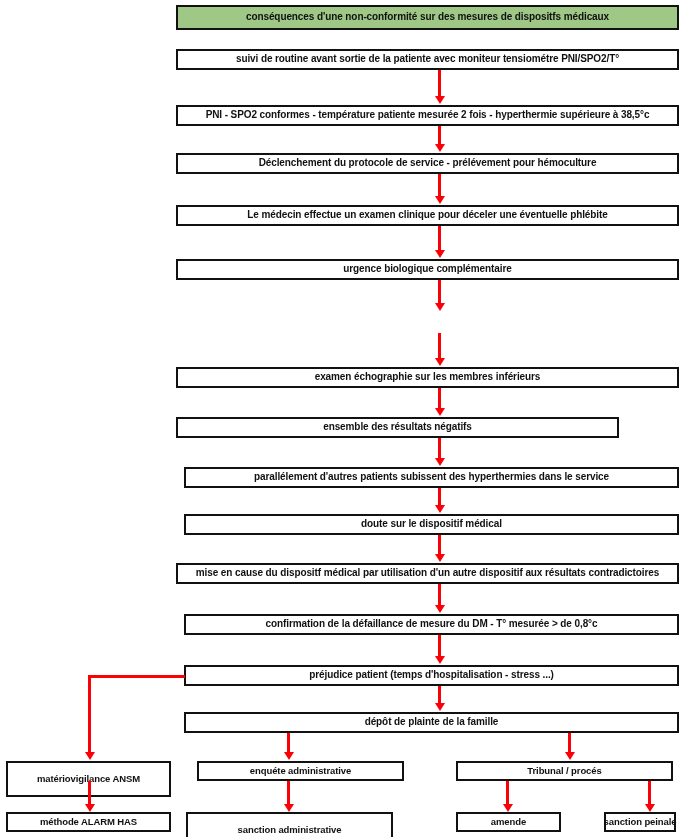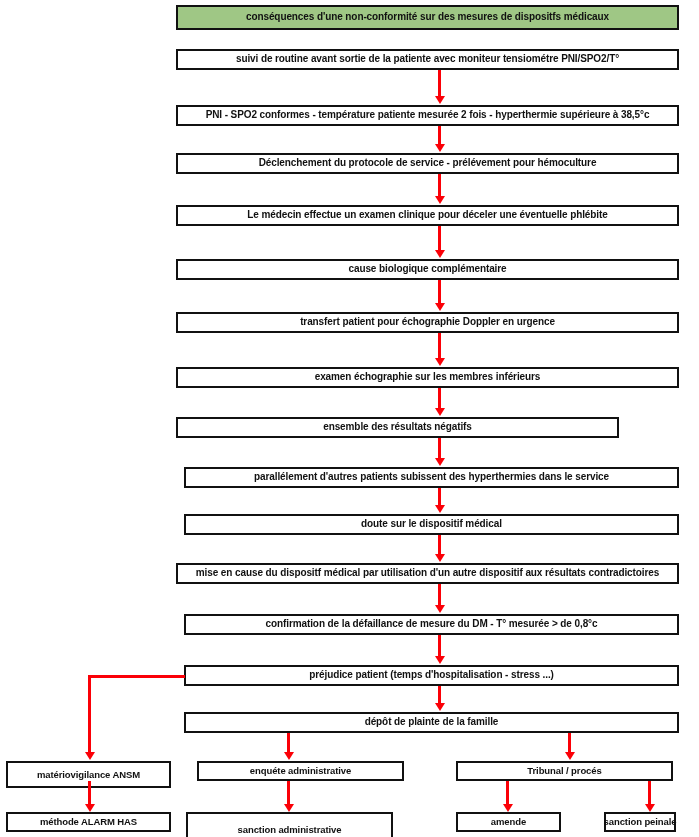--- a/index.html
+++ b/index.html
@@ -70,41 +70,40 @@
   <div class="node header" style="left:176px; top:5px; width:503px; height:25px;">conséquences d'une non-conformité sur des mesures de dispositfs médicaux</div>
 
   <div class="node" style="left:176px; top:49px; width:503px; height:21px;">suivi de routine avant sortie de la patiente avec moniteur tensiométre PNI/SPO2/T°</div>
 
   <div class="node" style="left:176px; top:105px; width:503px; height:21px;">PNI - SPO2 conformes - température patiente mesurée 2 fois -  hyperthermie supérieure à 38,5°c</div>
 
   <div class="node" style="left:176px; top:153px; width:503px; height:21px;">Déclenchement du protocole de service - prélévement pour hémoculture</div>
 
   <div class="node" style="left:176px; top:205px; width:503px; height:21px;">Le médecin effectue un examen clinique pour déceler une  éventuelle phlébite</div>
 
-  <div class="node" style="left:176px; top:259px; width:503px; height:21px;">cause biologique complémentaire</div>
+  <div class="node" style="left:176px; top:259px; width:503px; height:21px;">urgence biologique complémentaire</div>
 
-  <div class="node" style="left:176px; top:312px; width:503px; height:21px;">transfert patient pour échographie Doppler en urgence</div>
 
   <div class="node" style="left:176px; top:367px; width:503px; height:21px;">examen échographie sur les membres inférieurs</div>
 
   <div class="node" style="left:176px; top:417px; width:443px; height:21px;">ensemble des résultats négatifs</div>
 
   <div class="node" style="left:184px; top:467px; width:495px; height:21px;">parallélement d'autres patients subissent des hyperthermies dans le service</div>
 
   <div class="node" style="left:184px; top:514px; width:495px; height:21px;">doute sur le dispositif médical</div>
 
   <div class="node" style="left:176px; top:563px; width:503px; height:21px;">mise en cause du dispositf médical par utilisation d'un autre dispositif aux résultats contradictoires</div>
 
   <div class="node" style="left:184px; top:614px; width:495px; height:21px;">confirmation de la défaillance de mesure du DM - T° mesurée &gt; de 0,8°c</div>
 
   <div class="node" style="left:184px; top:665px; width:495px; height:21px;">préjudice patient (temps d'hospitalisation - stress ...)</div>
 
   <div class="node" style="left:184px; top:712px; width:495px; height:21px;">dépôt de plainte de la famille</div>
 
-  <div class="node small" style="left:6px; top:761px; width:165px; height:27px;">matériovigilance ANSM</div>
+  <div class="node small" style="left:6px; top:761px; width:165px; height:36px;">matériovigilance ANSM</div>
 
   <div class="node small" style="left:6px; top:812px; width:165px; height:20px;">méthode ALARM HAS</div>
 
   <div class="node small" style="left:186px; top:761px; width:207px; height:20px;margin-left:11px;">enquéte administrative</div>
 
   <div class="node small" style="left:186px; top:812px; width:207px; height:36px;">sanction administrative</div>
 
   <div class="node small" style="left:456px; top:761px; width:217px; height:20px;">Tribunal / procés</div>
 
   <div class="node small" style="left:456px; top:812px; width:105px; height:20px;">amende</div>

